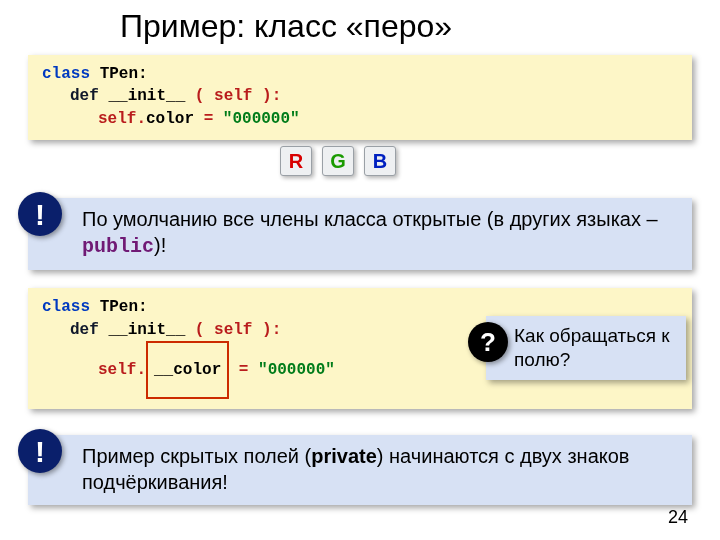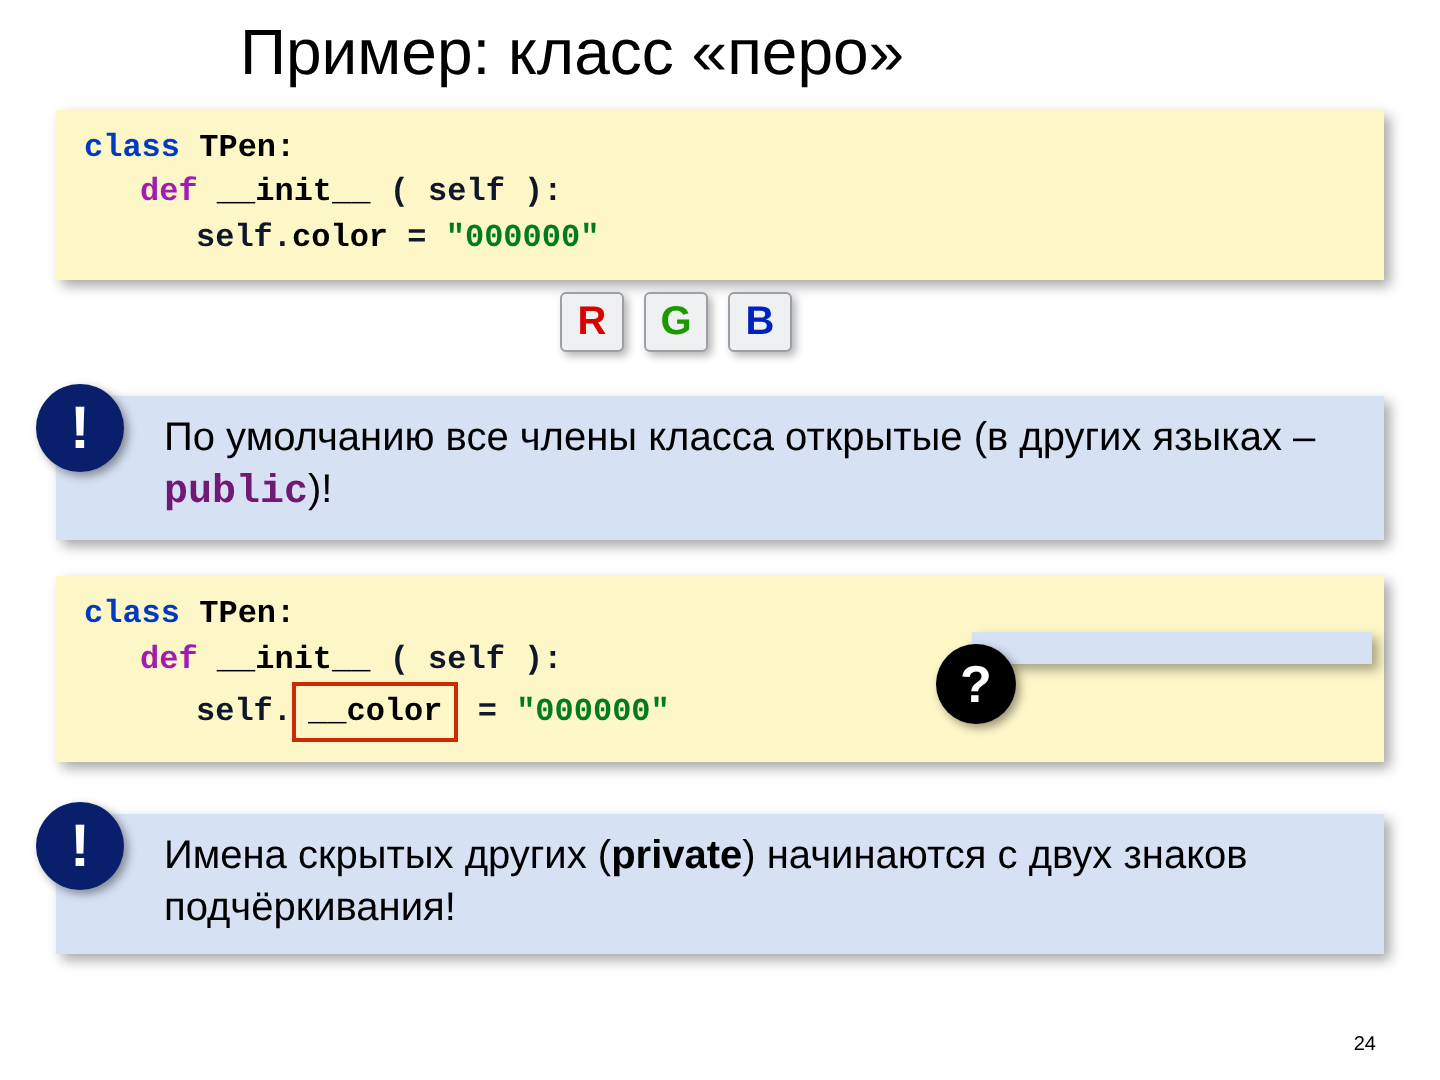--- a/index.html
+++ b/index.html
@@ -22,24 +22,24 @@
     margin: 0 28px 8px 28px;
     padding: 8px 14px 10px 14px;
     box-shadow: 3px 3px 6px rgba(0,0,0,0.35);
     font-family: "Courier New", monospace;
     font-size: 16px;
     font-weight: bold;
     line-height: 1.4;
     position: relative;
   }
   .kw-class { color: #003ac0; }
-  .kw-def   { color: #a21caf; }
+  .kw-def   { color: #0f172a; }
   .kw-name  { color: #000; }
   .kw-init  { color: #000; }
-  .kw-self  { color: #0f172a; }
+  .kw-self  { color: #b91c1c; }
   .kw-color { color: #000000; }
   .kw-str   { color: #007c1a; }
   .note {
     background: #d7e1f4;
     margin: 0 28px 18px 28px;
     padding: 8px 14px 10px 54px;
     box-shadow: 3px 3px 6px rgba(0,0,0,0.35);
     font-size: 20px;
     color: #000;
     position: relative;
@@ -99,41 +99,41 @@
     justify-content: center;
   }
   .rgb-r { color: #d80000; left: 280px; }
   .rgb-g { color: #1a9a00; left: 322px; }
   .rgb-b { color: #0020c0; left: 364px; }
   .kw-public  { color: #701a75; font-family: "Courier New", monospace; font-weight: bold; }
   .kw-private { color: #000000; font-family: Liberation Sans, sans-serif; font-weight: bold; }
   .field-box {
     display: inline-block;
     border: 2px solid #cc2a00;
-    padding: 2px 6px;
+    padding: 16px 6px;
     font-family: "Courier New", monospace;
     font-weight: bold;
     color: #000;
   }
   .side-note {
     position: absolute;
     right: 34px;
     top: 316px;
     width: 200px;
     background: #d7e1f4;
     padding: 8px 12px 8px 28px;
     box-shadow: 3px 3px 6px rgba(0,0,0,0.35);
     font-size: 19px;
     line-height: 1.25;
   }
   .page-num {
     position: absolute;
     right: 32px;
     bottom: 12px;
-    font-size: 10px;
+    font-size: 18px;
     color: #000;
   }
 </style>
 </head>
 <body>
 
 <div class="title">Пример: класс «перо»</div>
 
 <div class="code-block">
   <div>
@@ -175,20 +175,21 @@
   </div>
   <div style="padding-left:56px;">
     <span class="kw-self">self.</span><span class="field-box">__color</span>
     <span class="kw-self">=</span>
     <span class="kw-str">"000000"</span>
   </div>
 </div>
 
 <div class="side-note">
   <div class="badge-q">?</div>
+  <span>Как обращаться к полю?</span>
 </div>
 
 <div class="note">
   <div class="badge">!</div>
-  <span>Имена скрытых других (</span><span class="kw-private">private</span><span>) начинаются с двух знаков подчёркивания!</span>
+  <span>Пример скрытых полей (</span><span class="kw-private">private</span><span>) начинаются с двух знаков подчёркивания!</span>
 </div>
 
 <div class="page-num">24</div>
 
 </body></html>

